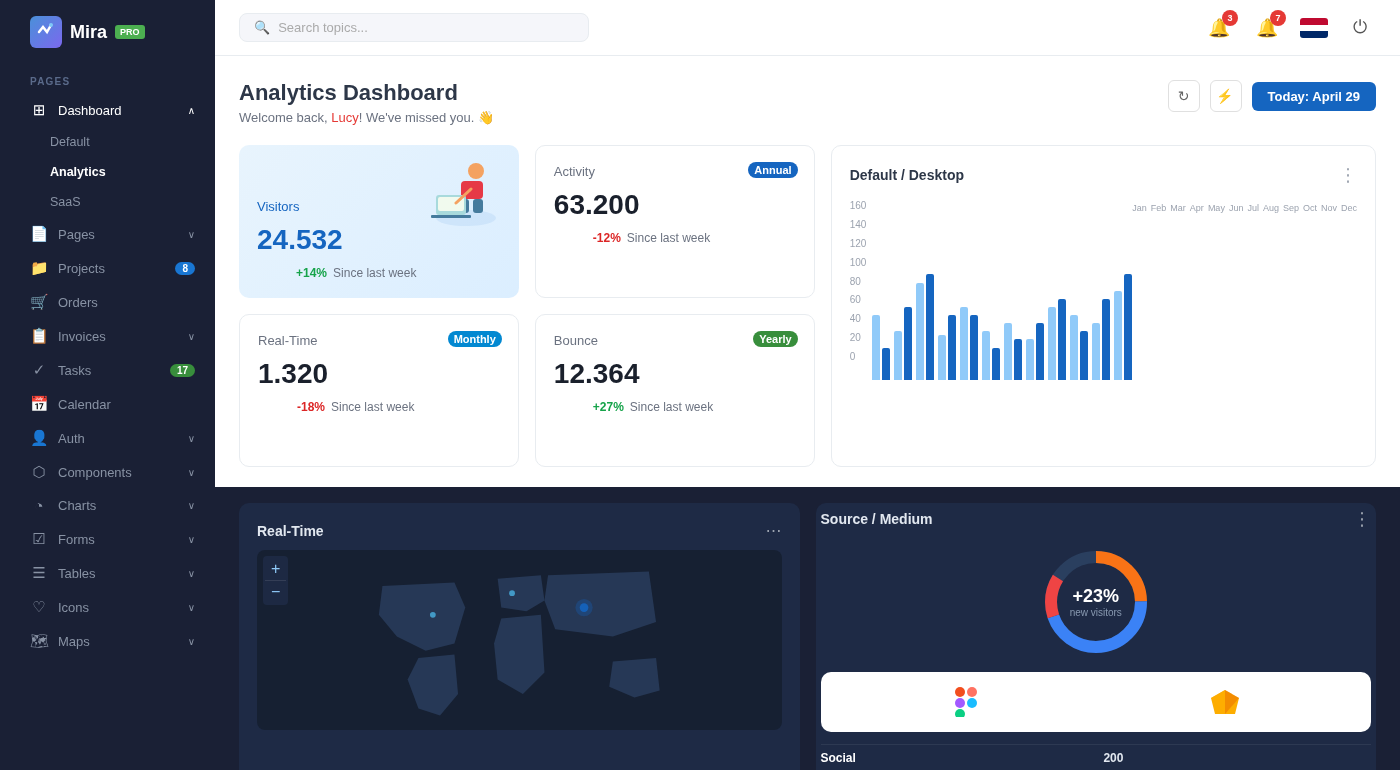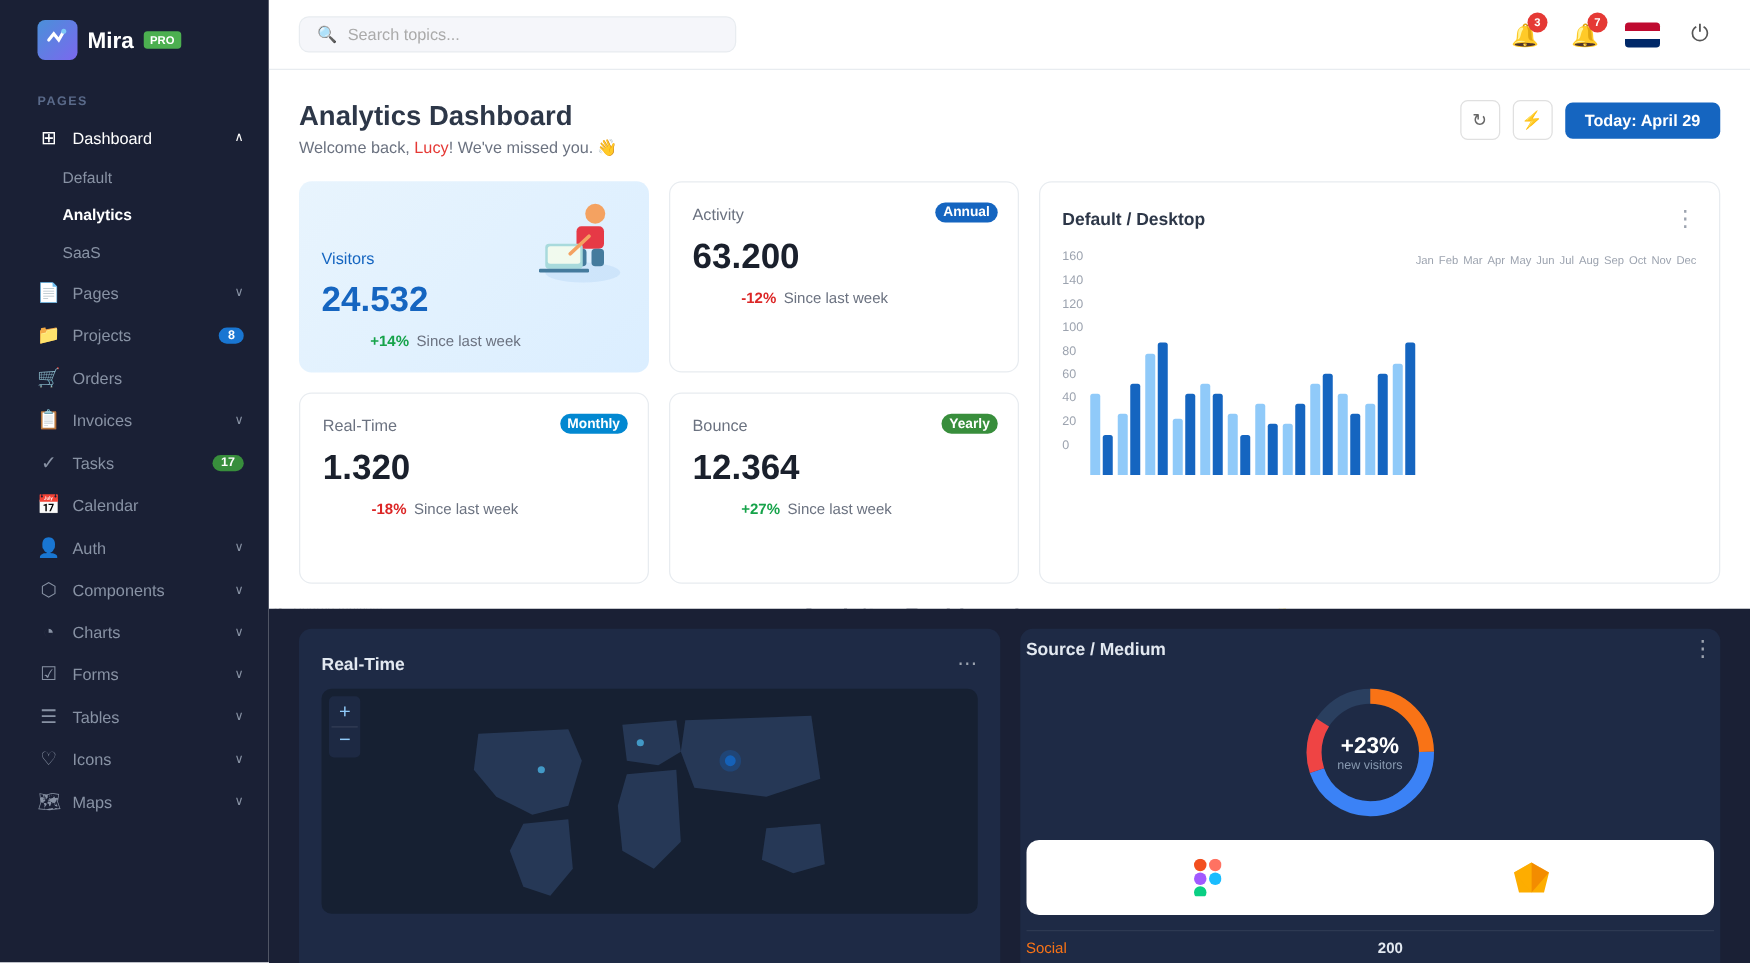--- a/index.html
+++ b/index.html
@@ -284,21 +284,21 @@
     .donut-label { font-size: 10px; color: #8899b0; }
 
     .source-row {
       display: flex;
       justify-content: space-between;
       align-items: center;
       padding: 6px 0;
       font-size: 12px;
       border-top: 1px solid rgba(255,255,255,0.07);
     }
-    .source-name { color: #f97316; }
+    .source-name { color: #ffffff; font-weight: bold; }
     .source-value { color: #e2e8f0; font-weight: 600; }
     .source-change-neg { color: #ef4444; font-size: 11px; }
     .source-change-pos { color: #22c55e; font-size: 11px; }
   </style>
 </head>
 <body>
 
 <div class="sidebar">
   <div class="sidebar-logo">
     <div class="logo-icon">

